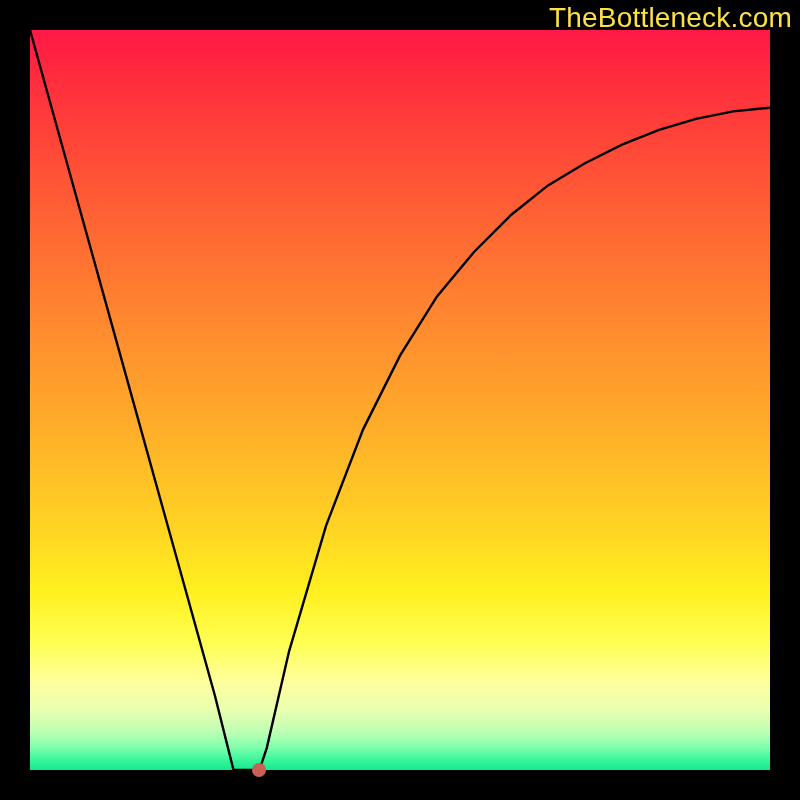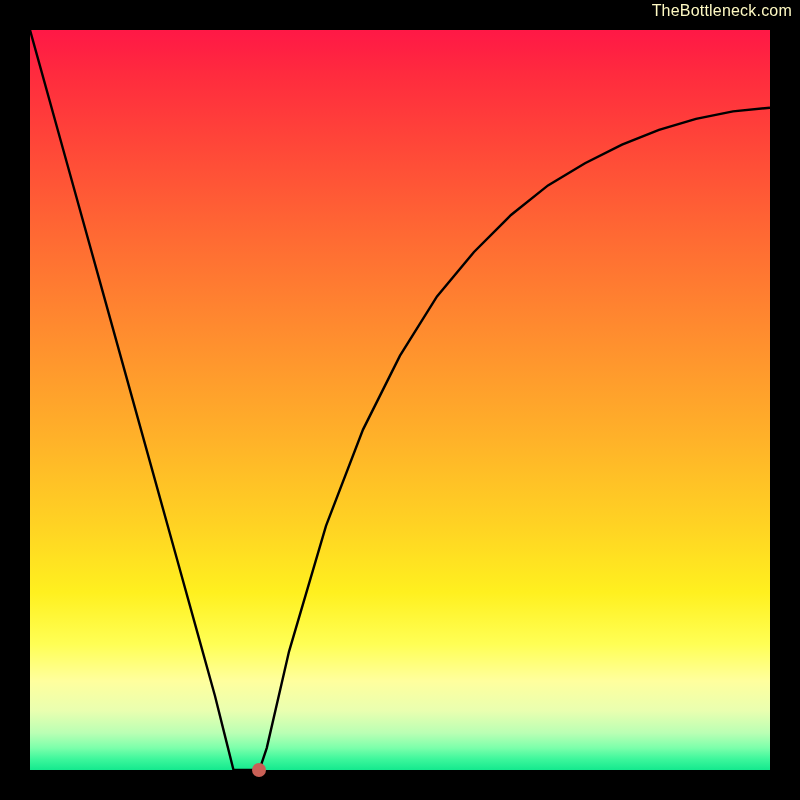--- a/index.html
+++ b/index.html
@@ -14,22 +14,22 @@
   .frame {
     position: relative;
     width: 800px;
     height: 800px;
     background: #000;
   }
   .watermark {
     position: absolute;
     top: 2px;
     right: 8px;
-    color: #fef9c3;
-    font-size: 16px;
+    color: #fde047;
+    font-size: 28px;
     font-weight: 500;
     letter-spacing: 0.2px;
     z-index: 3;
     margin-left: 35px;
   }
   .plot-area {
     position: absolute;
     left: 30px;
     top: 30px;
     width: 740px;

